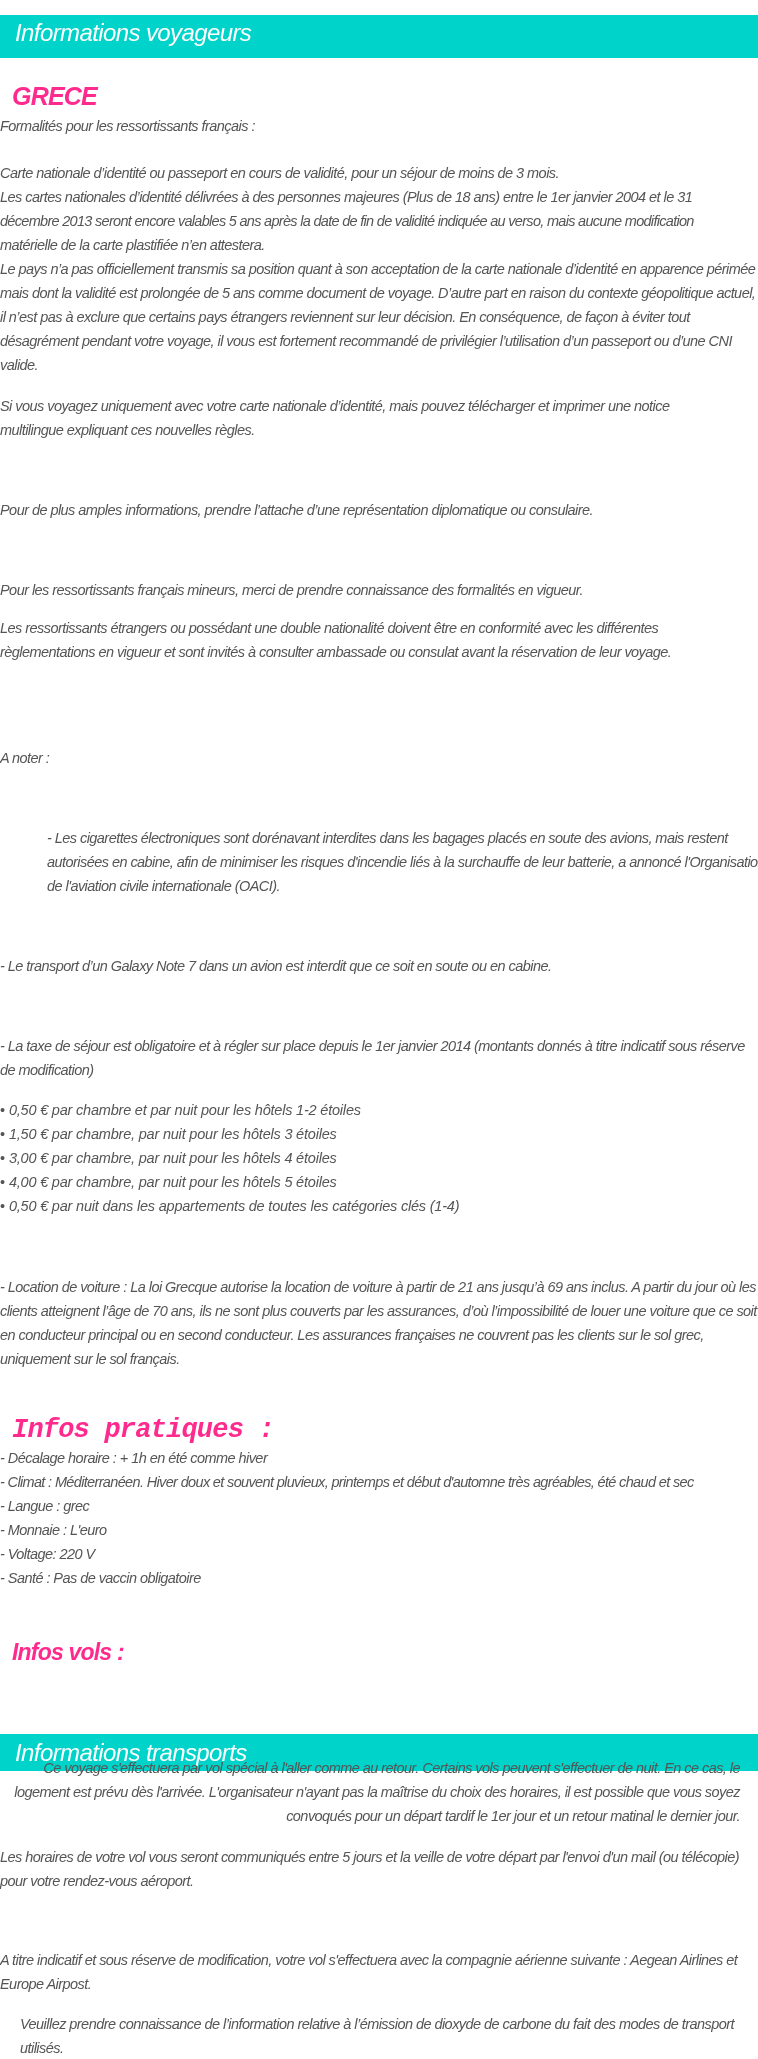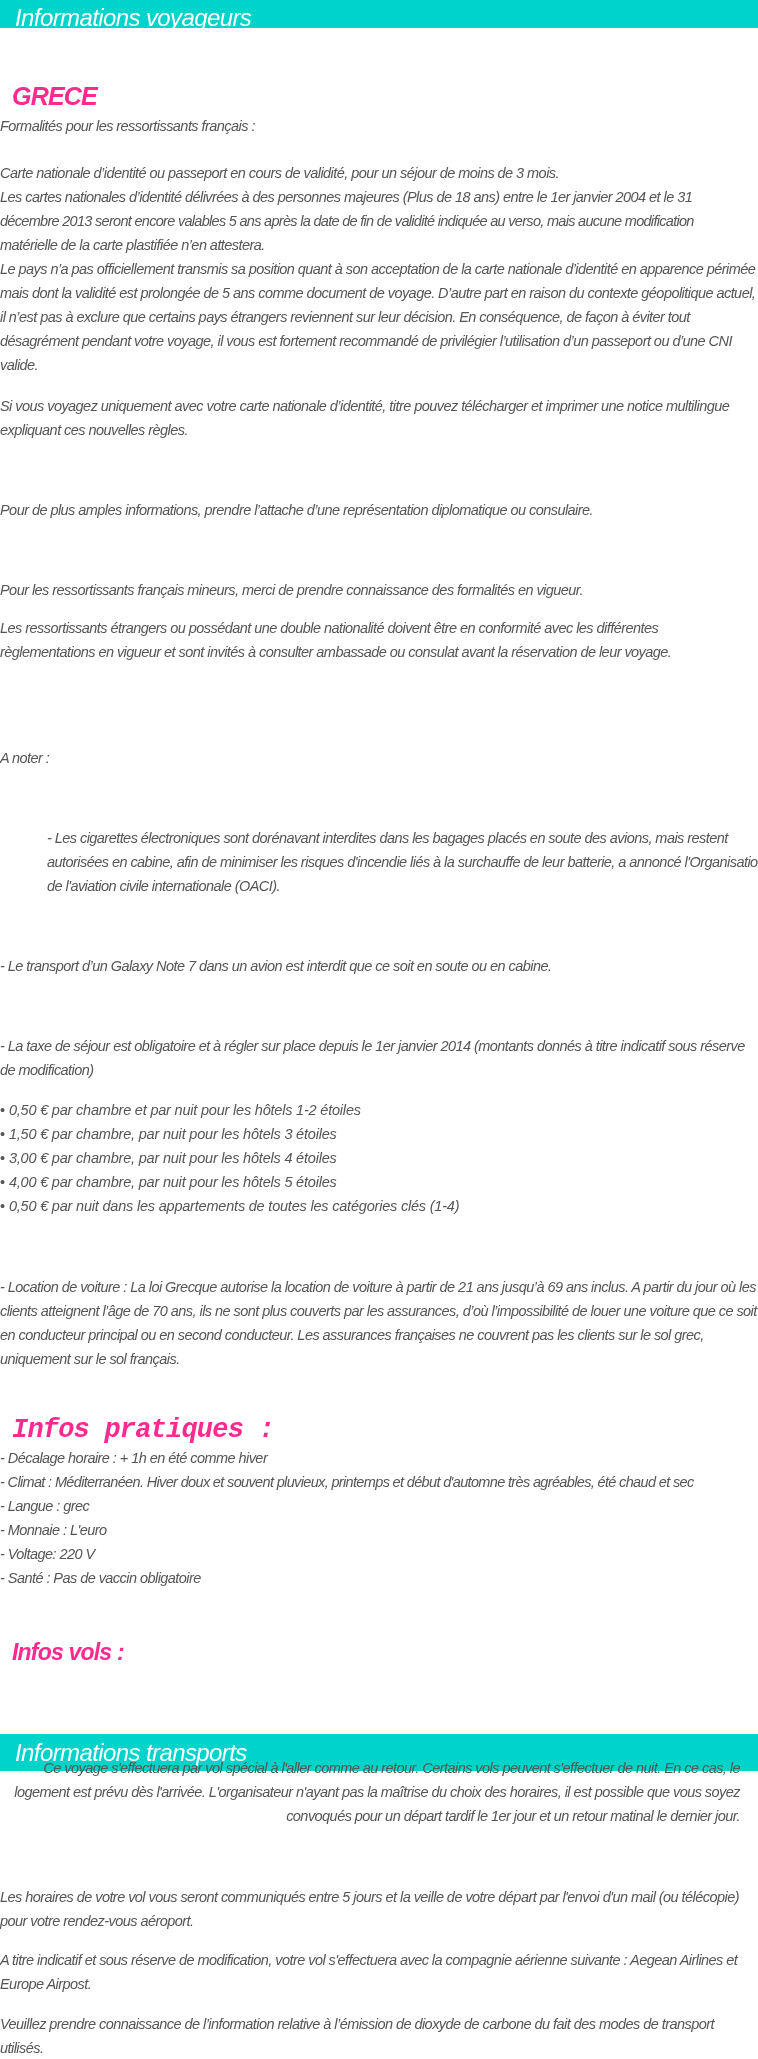--- a/index.html
+++ b/index.html
@@ -78,38 +78,38 @@
     font-size: 14.5px;
     line-height: 24px;
     letter-spacing: -0.55px;
     color: #555555;
     white-space: nowrap;
   }
 </style>
 </head>
 <body>
 
-<div class="bar" style="top:0; height:28px; line-height:36px;">
+<div class="bar" style="top:15px; height:43px; line-height:36px;">
   <span>Informations voyageurs</span>
 </div>
 
 <h2 class="h-pink" style="top:69px; line-height:30px;">GRECE</h2>
 
 <p class="txt" style="top:114px;">Formalités pour les ressortissants français :</p>
 
 <div class="txt" style="top:161px;">
   <div>Carte nationale d’identité ou passeport en cours de validité, pour un séjour de moins de 3 mois.</div>
   <div>Les cartes nationales d’identité délivrées à des personnes majeures (Plus de 18 ans) entre le 1er janvier 2004 et le 31</div>
   <div style="letter-spacing:-0.7px;">décembre 2013 seront encore valables 5 ans après la date de fin de validité indiquée au verso, mais aucune modification</div>
   <div>matérielle de la carte plastifiée n’en attestera.</div>
 </div>
 
 <p class="txt" style="top:257px; width:758px;">Le pays n’a pas officiellement transmis sa position quant à son acceptation de la carte nationale d’identité en apparence périmée mais dont la validité est prolongée de 5 ans comme document de voyage. D’autre part en raison du contexte géopolitique actuel, il n’est pas à exclure que certains pays étrangers reviennent sur leur décision. En conséquence, de façon à éviter tout désagrément pendant votre voyage, il vous est fortement recommandé de privilégier l’utilisation d’un passeport ou d’une CNI valide.</p>
 
-<p class="txt" style="top:394px; width:730px;">Si vous voyagez uniquement avec votre carte nationale d’identité, titre pouvez télécharger et imprimer une notice multilingue expliquant ces nouvelles règles.</p>
+<p class="txt" style="top:394px; width:730px;">Si vous voyagez uniquement avec votre carte nationale d’identité, mais pouvez télécharger et imprimer une notice multilingue expliquant ces nouvelles règles.</p>
 
 <p class="txt" style="top:498px;">Pour de plus amples informations, prendre l’attache d’une représentation diplomatique ou consulaire.</p>
 
 <p class="txt" style="top:578px;">Pour les ressortissants français mineurs, merci de prendre connaissance des formalités en vigueur.</p>
 
 <p class="txt" style="top:616px; width:720px;">Les ressortissants étrangers ou possédant une double nationalité doivent être en conformité avec les différentes règlementations en vigueur et sont invités à consulter ambassade ou consulat avant la réservation de leur voyage.</p>
 
 <p class="txt" style="top:746px;">A noter :</p>
 
 <p class="txt" style="top:826px; width:720px;margin-left:47px;">- Les cigarettes électroniques sont dorénavant interdites dans les bagages placés en soute des avions, mais restent autorisées en cabine, afin de minimiser les risques d'incendie liés à la surchauffe de leur batterie, a annoncé l'Organisation de l'aviation civile internationale (OACI).</p>
@@ -140,17 +140,17 @@
 </ul>
 
 <div class="bar" style="top:1734px; height:37px; line-height:37px;">
   <span>Informations transports</span>
 </div>
 
 <h3 class="h-pink" style="top:1625px; line-height:30px; font-size:23px;">Infos vols :</h3>
 
 <p class="txt" style="top:1756px; width:740px;text-align:right;">Ce voyage s'effectuera par vol spécial à l'aller comme au retour. Certains vols peuvent s'effectuer de nuit. En ce cas, le logement est prévu dès l'arrivée. L'organisateur n'ayant pas la maîtrise du choix des horaires, il est possible que vous soyez convoqués pour un départ tardif le 1er jour et un retour matinal le dernier jour.</p>
 
-<p class="txt" style="top:1845px; width:740px;margin-top:40px;">Les horaires de votre vol vous seront communiqués entre 5 jours et la veille de votre départ par l'envoi d'un mail (ou télécopie) pour votre rendez-vous aéroport.</p>
+<p class="txt" style="top:1845px; width:740px;">Les horaires de votre vol vous seront communiqués entre 5 jours et la veille de votre départ par l'envoi d'un mail (ou télécopie) pour votre rendez-vous aéroport.</p>
 
 <p class="txt" style="top:1908px; width:740px;margin-top:40px;">A titre indicatif et sous réserve de modification, votre vol s'effectuera avec la compagnie aérienne suivante : Aegean Airlines et Europe Airpost.</p>
 
-<p class="txt" style="top:2012px; width:720px;">Veuillez prendre connaissance de l’information relative à l’émission de dioxyde de carbone du fait des modes de transport utilisés.</p>
+<p class="txt" style="top:2012px; width:720px;padding-left:20px;">Veuillez prendre connaissance de l’information relative à l’émission de dioxyde de carbone du fait des modes de transport utilisés.</p>
 
 </body></html>

